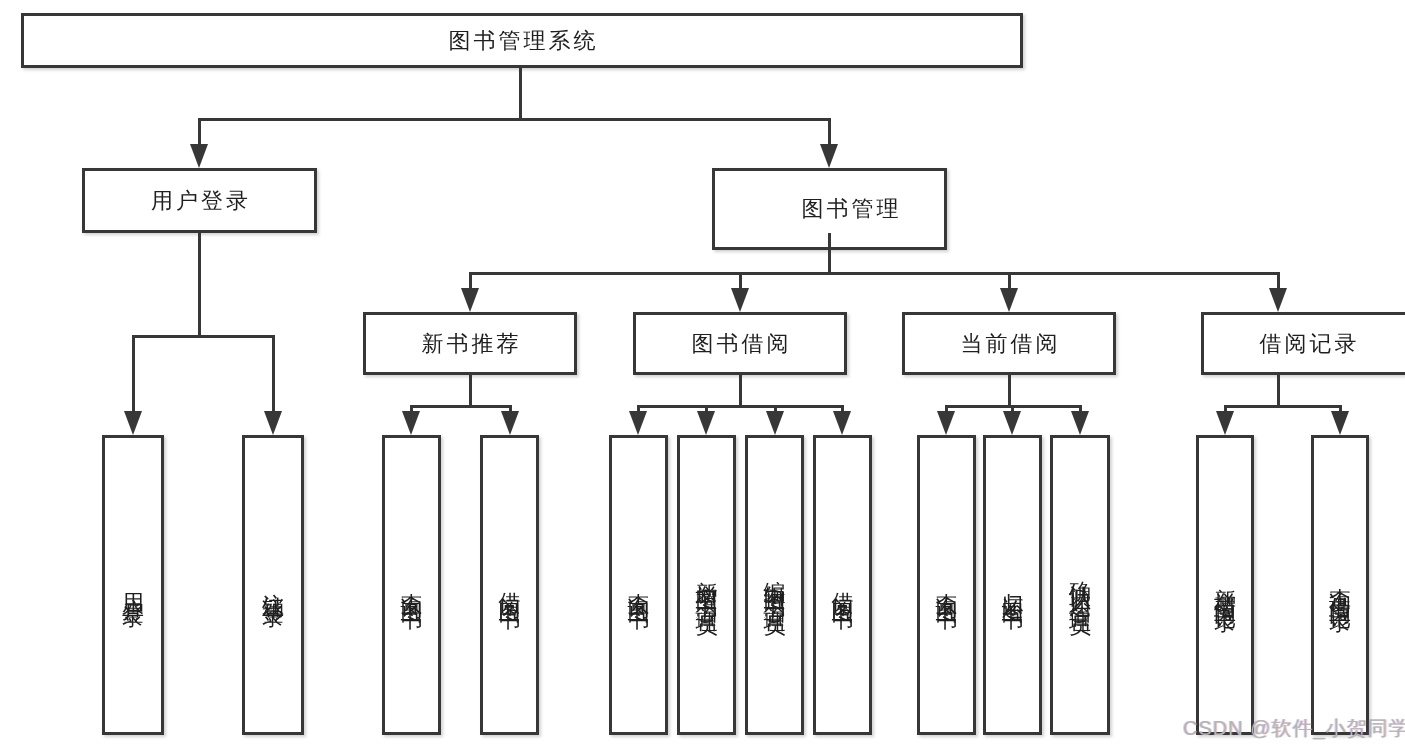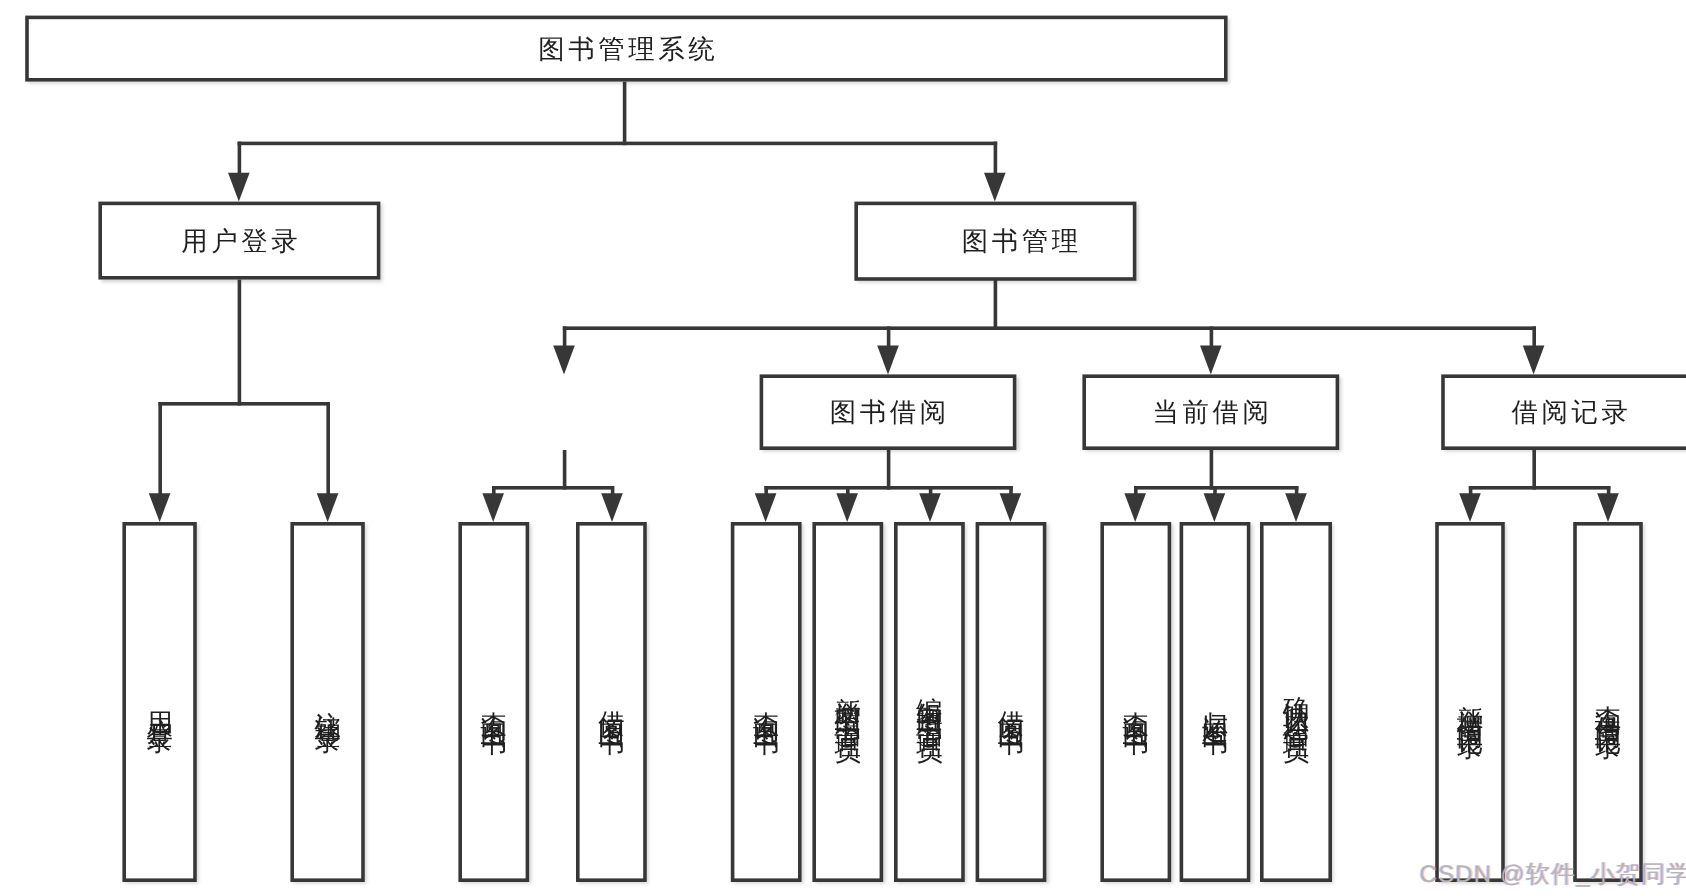--- a/index.html
+++ b/index.html
@@ -19,21 +19,21 @@
        border-left:9px solid transparent;border-right:9px solid transparent;
        border-top:24px solid #373737;}
   .watermark{
     position:absolute;left:1183px;top:715px;font-size:20px;letter-spacing:1px;
     color:#b5b5b5;white-space:nowrap;
     text-shadow:1px 0 0 rgba(230,120,120,0.35), -1px 0 0 rgba(120,120,230,0.35);
   }
   
   .b-root{left:21px;top:13px;width:1002px;height:55px;}
   .b-ul{left:82px;top:168px;width:235px;height:65px;}
-  .b-bm{left:712px;top:168px;width:235px;height:66px;padding-left:44px;}
+  .b-bm{left:712px;top:168px;width:235px;height:82px;padding-left:44px;}
   .b-nb{left:363px;top:312px;width:214px;height:63px;}
   .b-bb{left:633px;top:312px;width:214px;height:63px;}
   .b-cb{left:902px;top:312px;width:214px;height:63px;}
   .b-br{left:1171px;top:312px;width:214px;height:63px;margin-left:30px;}
   .L-ul1{left:102px;top:435px;width:62px;height:300px;}
   .L-ul2{left:242px;top:435px;width:62px;height:300px;}
   .L-nb1{left:382px;top:435px;width:59px;height:300px;}
   .L-nb2{left:480px;top:435px;width:59px;height:300px;}
   .L-bb1{left:609px;top:435px;width:59px;height:300px;}
   .L-bb2{left:677px;top:435px;width:59px;height:300px;}
@@ -48,20 +48,21 @@
 </head>
 <body>
 
 <div class="canvas">
 
   <div class="box hbox b-root">图书管理系统</div>
 
   <div class="box hbox b-ul">用户登录</div>
   <div class="box hbox b-bm">图书管理</div>
 
+  <div class="box hbox b-nb">新书推荐</div>
   <div class="box hbox b-bb">图书借阅</div>
   <div class="box hbox b-cb">当前借阅</div>
   <div class="box hbox b-br">借阅记录</div>
 
   <div class="box vbox L-ul1">用户登录</div>
   <div class="box vbox L-ul2">注销登录</div>
 
   <div class="box vbox L-nb1">查询图书</div>
   <div class="box vbox L-nb2">借阅图书</div>
 

